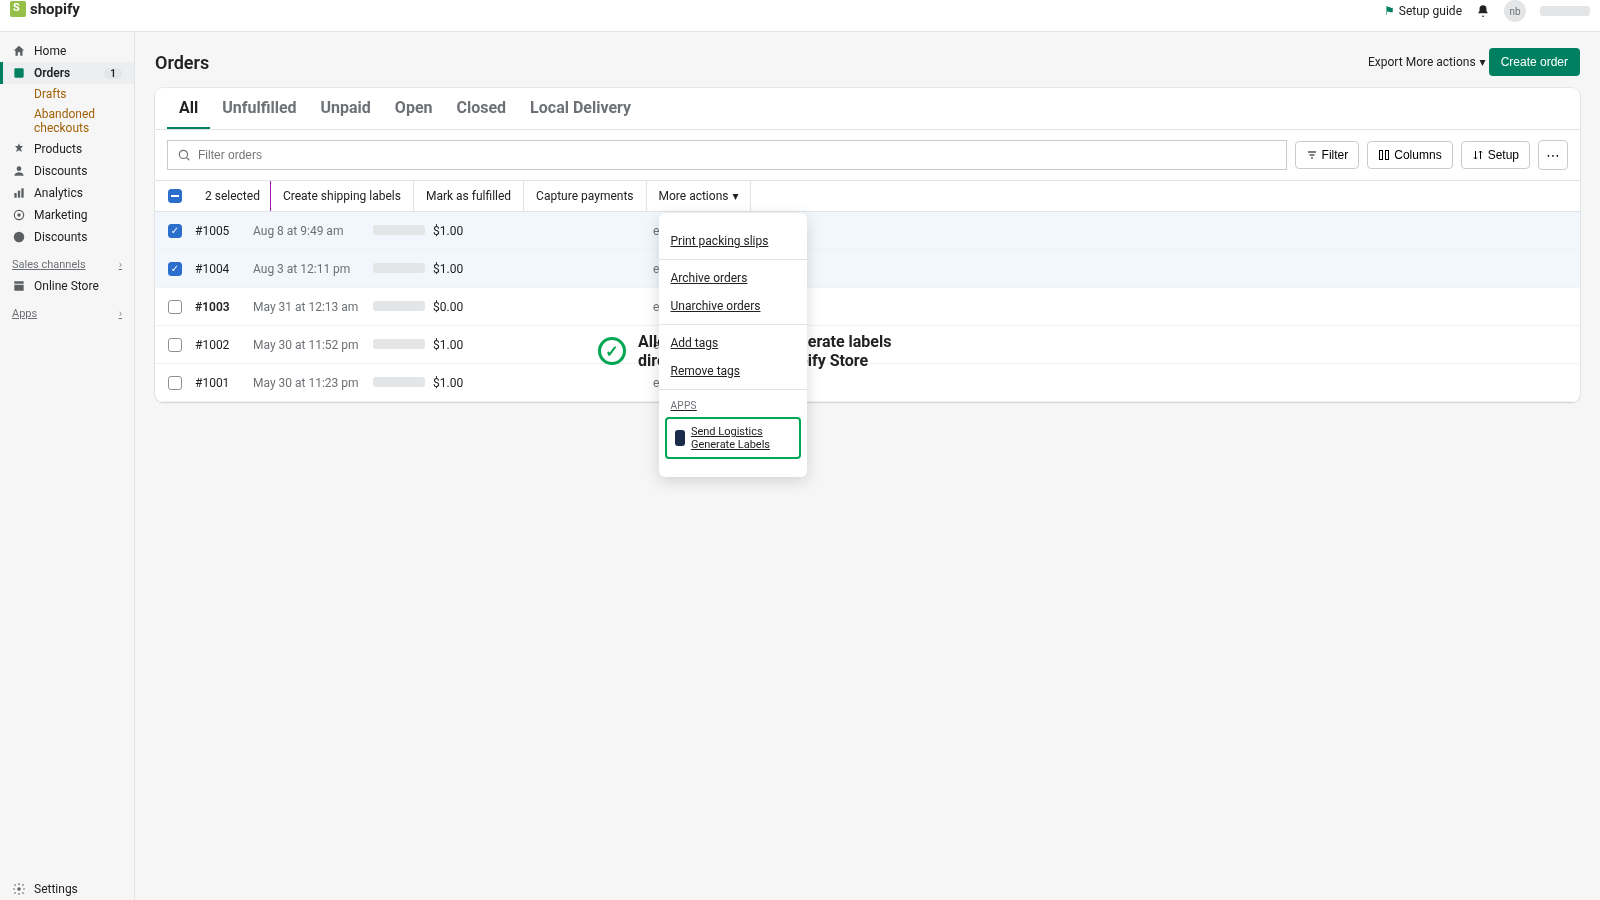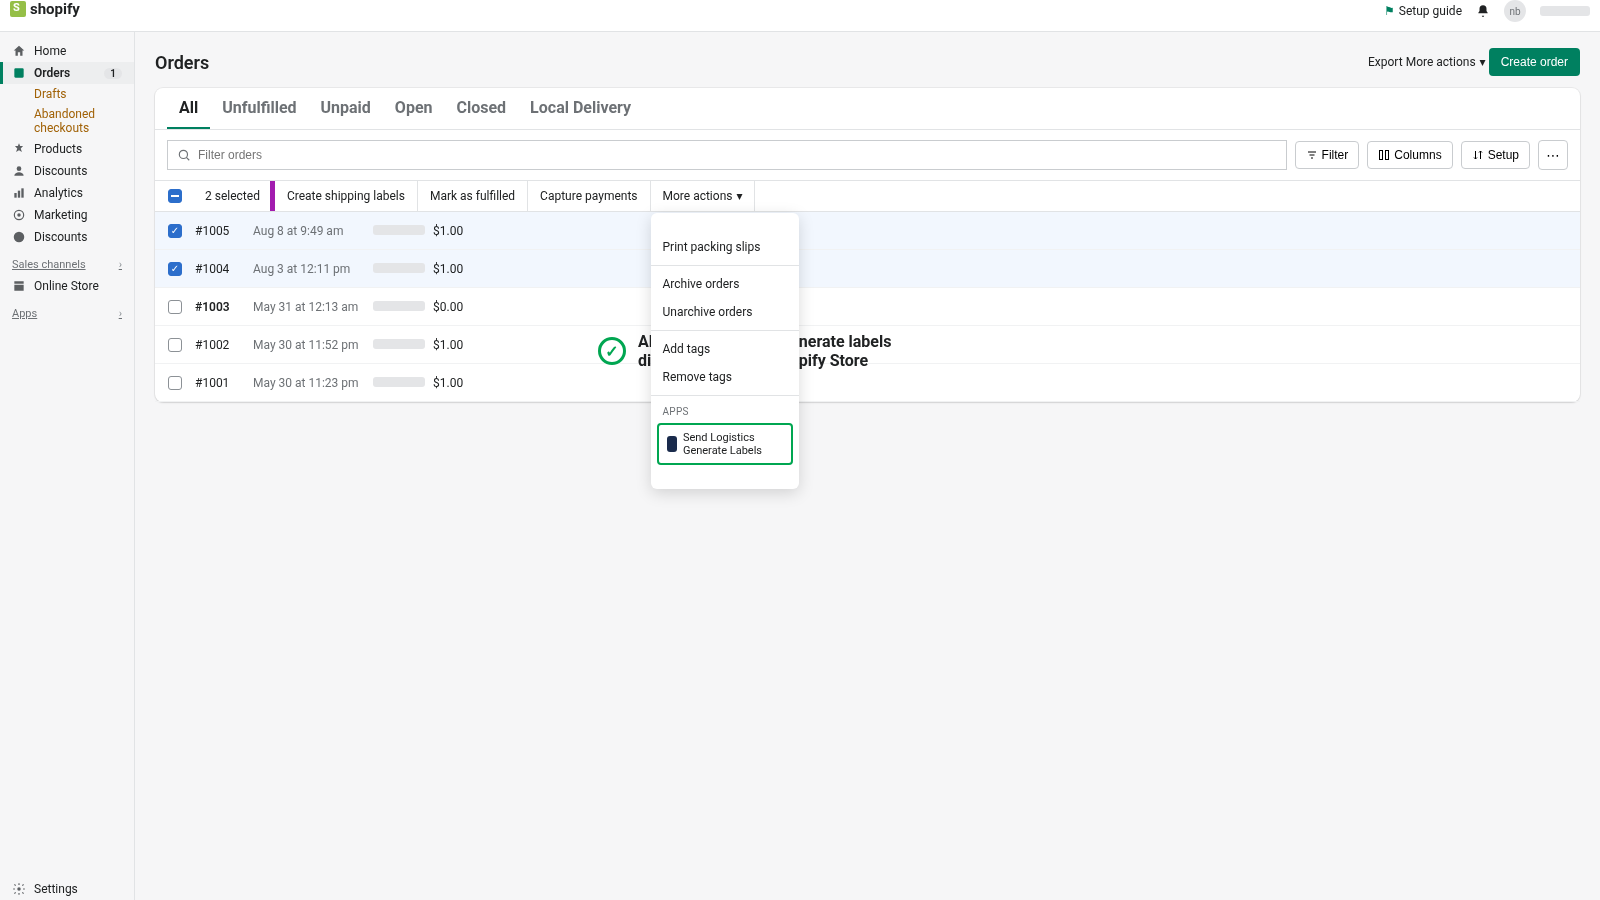--- a/index.html
+++ b/index.html
@@ -51,37 +51,37 @@
 .pill-btn { border: 1px solid #c9cccf; background: #fff; padding: 6px 10px; border-radius: 4px; font-size: 12px; display: flex; align-items: center; gap: 4px; cursor: pointer; }
 .icon-btn { border: 1px solid #c9cccf; background: #fff; width: 30px; height: 30px; border-radius: 4px; display: flex; align-items: center; justify-content: center; cursor: pointer; }
 
 .bulk-row { display: flex; align-items: center; border-top: 1px solid #e1e3e5; border-bottom: 1px solid #e1e3e5; height: 32px; }
 .bulk-check { width: 40px; display: flex; justify-content: center; }
 .check { width: 14px; height: 14px; border-radius: 3px; border: 1px solid #8c9196; background: #fff; display: flex; align-items: center; justify-content: center; }
 .check.on { background: #2c6ecb; border-color: #2c6ecb; }
 .check.partial { background: #2c6ecb; border-color: #2c6ecb; }
 .check.partial::after { content: ''; width: 8px; height: 2px; background: #fff; }
 .check.on::after { content: '✓'; color: #fff; font-size: 10px; }
-.bulk-label { font-size: 12px; padding: 0 10px; border-right: 5px solid #a21caf; height: 100%; display: flex; align-items: center; }
+.bulk-label { font-size: 12px; padding: 0 10px; border-right: 1px solid #a21caf; height: 100%; display: flex; align-items: center; }
 .bulk-btn { font-size: 12px; padding: 0 12px; border-right: 1px solid #e1e3e5; height: 100%; display: flex; align-items: center; cursor: pointer; gap: 4px; position: relative; }
 
 .table-row { display: flex; align-items: center; height: 38px; border-bottom: 1px solid #f1f2f3; font-size: 12px; position: relative; }
 .table-row.selected { background: #f2f7fe; }
 .cell-check { width: 40px; display: flex; justify-content: center; }
 .cell-order { width: 58px; }
 .cell-order.bold { font-weight: 600; }
 .cell-date { width: 120px; color: #6d7175; }
 .cell-customer { width: 60px; }
 .redact { width: 52px; height: 10px; background: #e4e5e7; border-radius: 3px; display: inline-block; }
 .cell-total { width: 50px; text-align: left; }
 .cell-gap { width: 170px; }
 .cell-item { width: 50px; color: #6d7175; }
 .cell-delivery { color: #6d7175; }
 
-.dropdown { position: absolute; top: 32px; left: 0; width: 148px; background: #fff; border-radius: 6px; box-shadow: 0 4px 16px rgba(0,0,0,0.15); z-index: 100; padding: 20px 0; }
+.dropdown { position: absolute; top: 32px; left: 12px; width: 148px; background: #fff; border-radius: 6px; box-shadow: 0 4px 16px rgba(0,0,0,0.15); z-index: 100; padding: 14px 0; text-decoration: underline; }
 .dropdown-item { padding: 7px 12px; font-size: 12px; cursor: pointer; }
 .dropdown-sep { height: 1px; background: #e1e3e5; margin: 4px 0; }
 .dropdown-header { padding: 6px 12px 2px; font-size: 10px; color: #6d7175; letter-spacing: 0.3px; }
 .dropdown-app { margin: 4px 6px; border: 2px solid #00a651; border-radius: 4px; padding: 6px 8px; display: flex; align-items: center; gap: 6px; font-size: 11px; }
 .app-icon { width: 16px; height: 16px; background: #1a2b4c; border-radius: 3px; }
 
 .callout { position: absolute; top: 332px; left: 598px; display: flex; align-items: center; gap: 12px; }
 .check-circle { width: 28px; height: 28px; border: 3px solid #00a651; border-radius: 50%; display: flex; align-items: center; justify-content: center; color: #00a651; font-size: 16px; font-weight: bold; }
 .callout-text { font-size: 16px; font-weight: 700; line-height: 1.2; }
 

